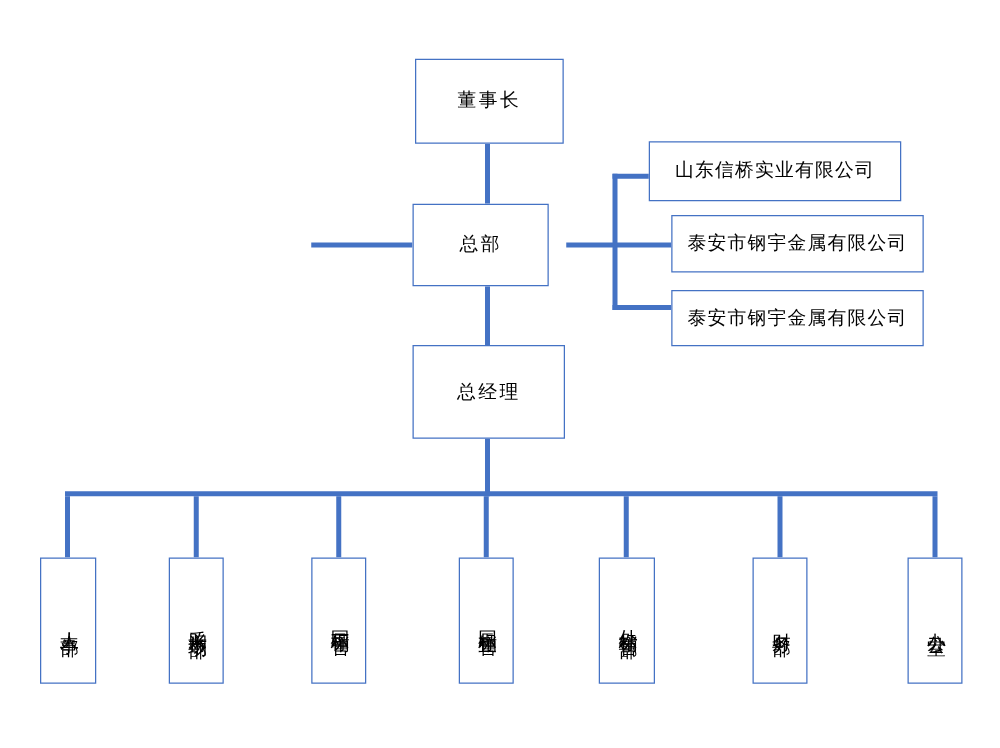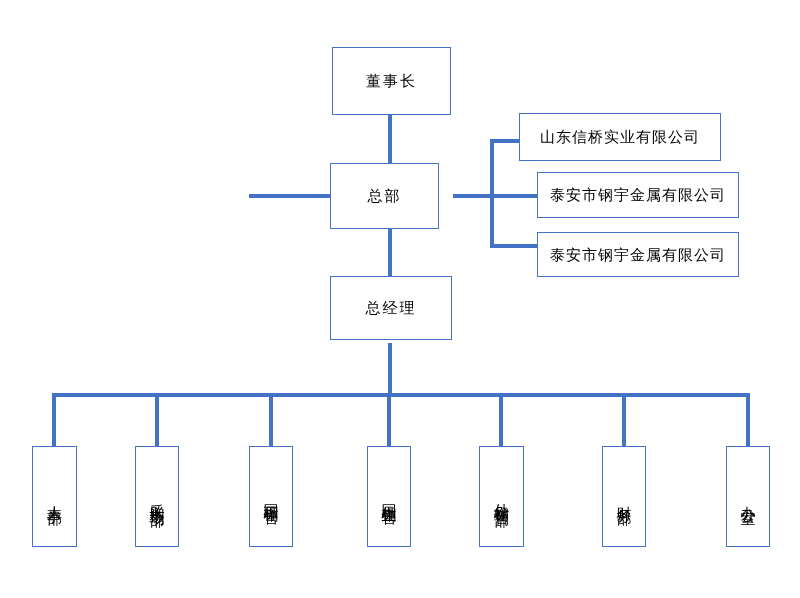--- a/index.html
+++ b/index.html
@@ -57,21 +57,21 @@
   <div class="line" style="left:387px; top:397px; width:4px; height:49px;"></div>
   <div class="line" style="left:499px; top:397px; width:4px; height:49px;"></div>
   <div class="line" style="left:622px; top:397px; width:4px; height:49px;"></div>
   <div class="line" style="left:746px; top:397px; width:4px; height:49px;"></div>
 
   <div class="node" style="left:332px; top:47px; width:119px; height:68px;">董事长</div>
 
 
   <div class="node" style="left:330px; top:163px; width:109px; height:66px;">总部</div>
 
-  <div class="node" style="left:330px; top:276px; width:122px; height:64px;">总经理</div>
+  <div class="node" style="left:330px; top:276px; width:122px; height:75px;">总经理</div>
 
   <div class="node wide" style="left:519px; top:113px; width:202px; height:48px;">山东信桥实业有限公司</div>
 
   <div class="node wide" style="left:537px; top:172px; width:202px; height:46px;">泰安市钢宇金属有限公司</div>
 
   <div class="node wide" style="left:537px; top:232px; width:202px; height:45px;">泰安市钢宇金属有限公司</div>
 
   <div class="node vnode" style="left:32px; top:446px; width:45px; height:101px;">人事部</div>
 
   <div class="node vnode" style="left:135px; top:446px; width:44px; height:101px;">采购市场部</div>

